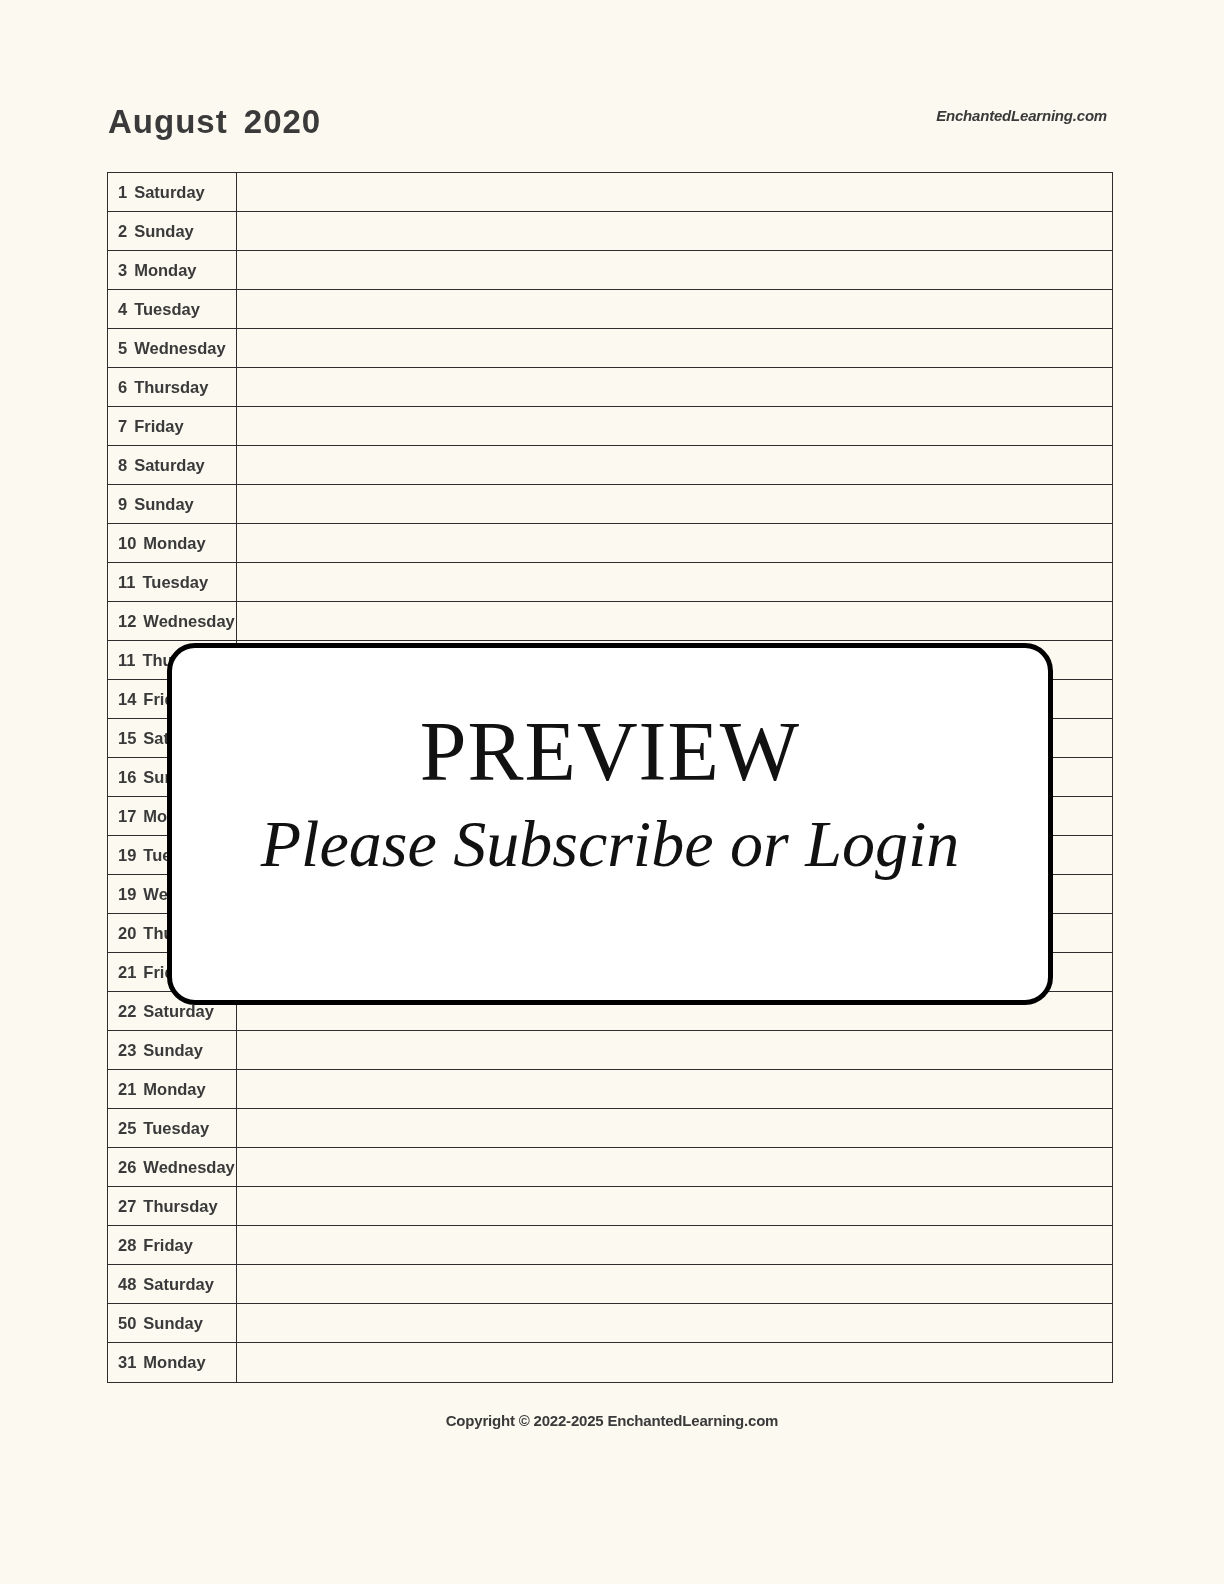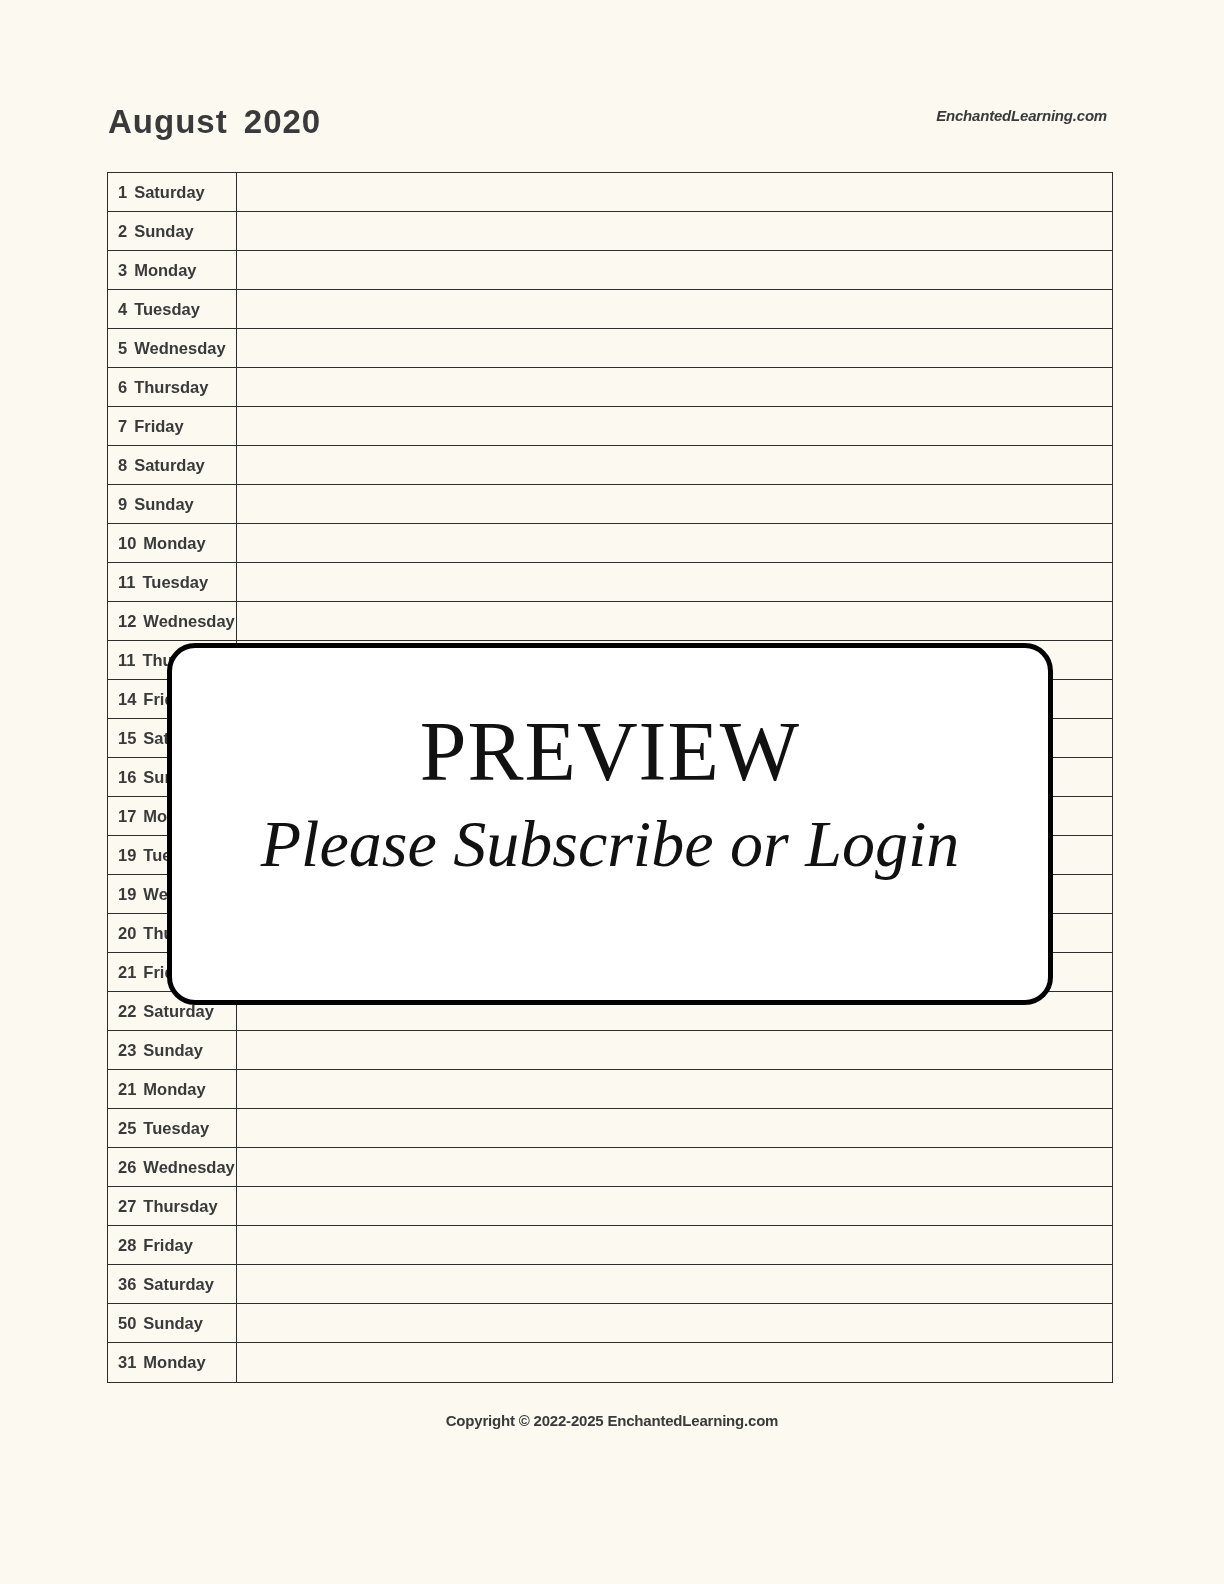--- a/index.html
+++ b/index.html
@@ -309,21 +309,21 @@
     </div>
     <div class="row">
       <div class="label-cell">
         <span class="num">28</span>
         <span class="weekday">Friday</span>
       </div>
       <div class="note-cell"></div>
     </div>
     <div class="row">
       <div class="label-cell">
-        <span class="num">36</span>
+        <span class="num">48</span>
         <span class="weekday">Saturday</span>
       </div>
       <div class="note-cell"></div>
     </div>
     <div class="row">
       <div class="label-cell">
         <span class="num">50</span>
         <span class="weekday">Sunday</span>
       </div>
       <div class="note-cell"></div>

